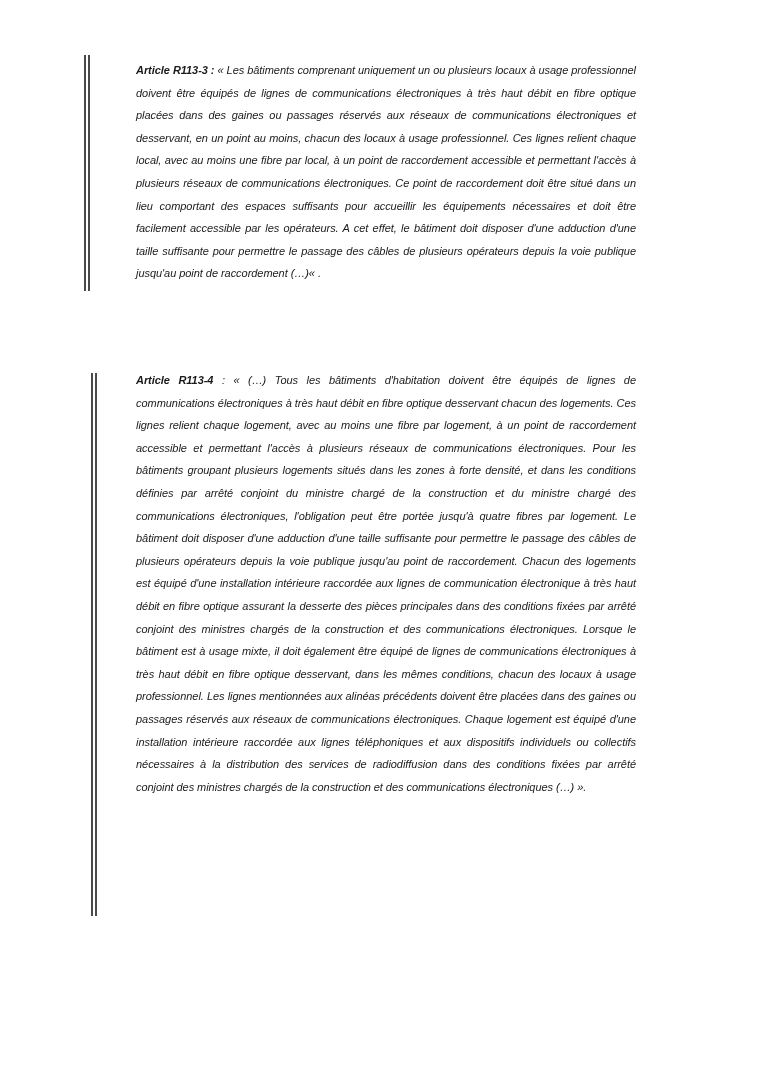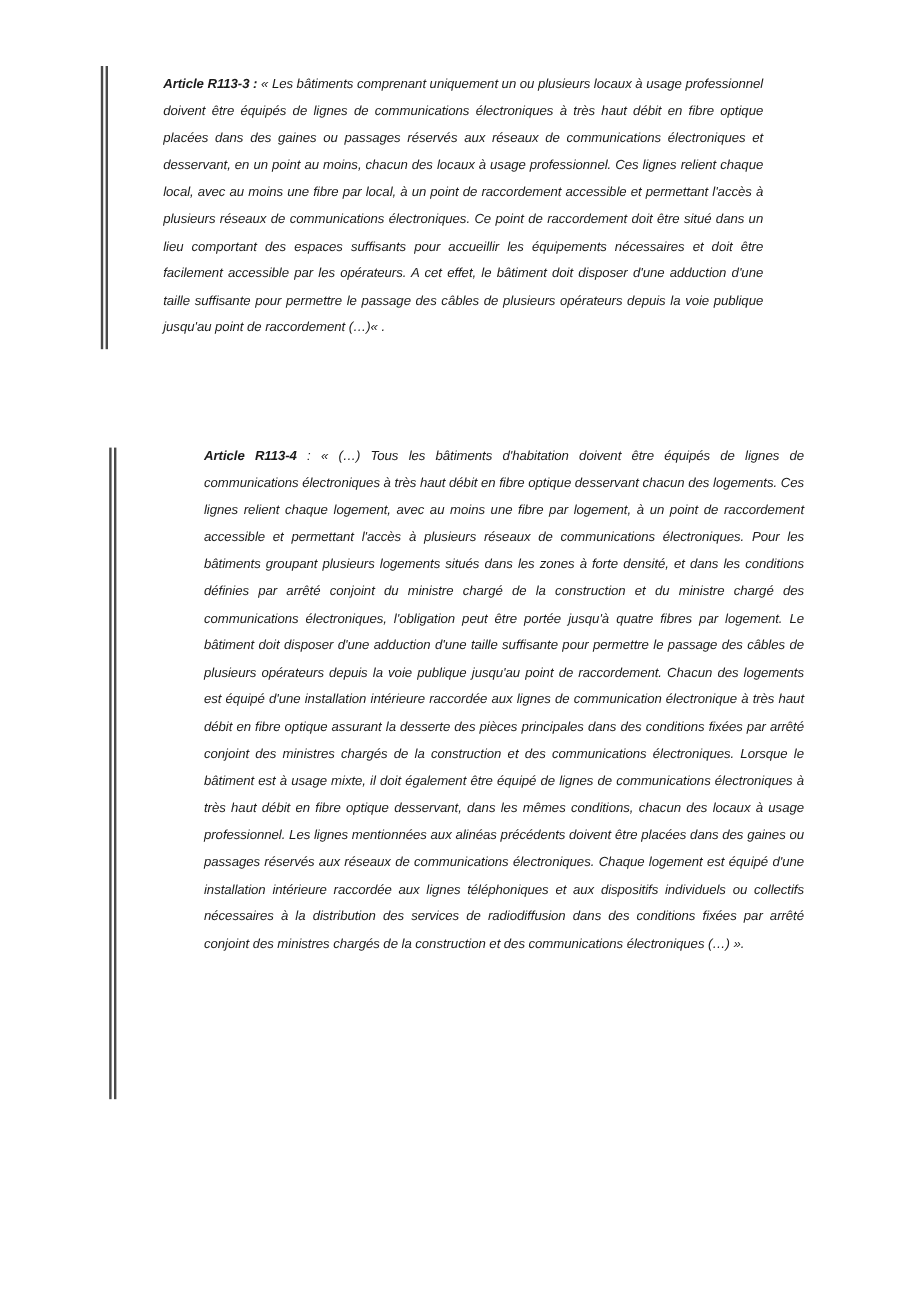--- a/index.html
+++ b/index.html
@@ -22,21 +22,21 @@
       font-size: 11px;
       line-height: 22.6px;
       font-style: italic;
       text-align: justify;
       letter-spacing: -0.05px;
     }
     .quote-block .art-label {
       font-weight: bold;
     }
     #block1 { top: 48px; }
-    #block2 { top: 358px; margin-left: 34px; }
+    #block2 { top: 358px; }
 
     .margin-bar {
       position: absolute;
       width: 6px;
     }
     .margin-bar::before,
     .margin-bar::after {
       content: "";
       position: absolute;
       top: 0;

